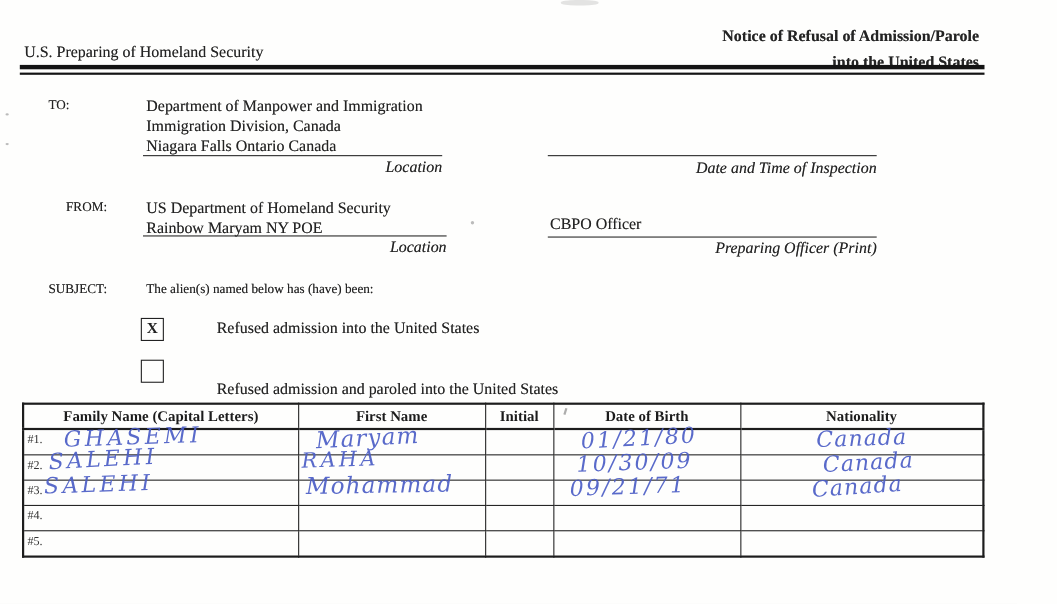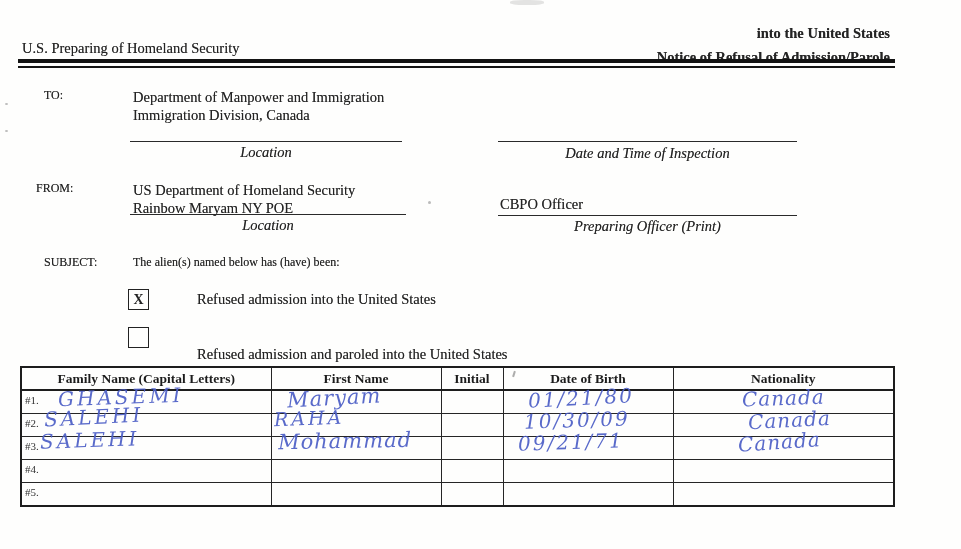--- a/index.html
+++ b/index.html
@@ -7,21 +7,21 @@
     position:relative;width:961px;height:549px;background:#fefefd;
     font-family:"Liberation Serif",serif;color:#242424;overflow:hidden;
   }
   .typed{text-shadow:0 0 .6px rgba(30,30,30,.55);}
   .agency{position:absolute;left:22px;top:40px;font-size:14.5px;}
   .doc-title{position:absolute;right:71px;top:21px;text-align:right;font-weight:bold;font-size:14.5px;line-height:24px;}
   .rule{position:absolute;left:18px;top:59px;width:877px;height:3px;border-top:4px solid #141414;border-bottom:2px solid #141414;}
   .lbl{position:absolute;font-size:12px;}
   .addr{position:absolute;font-size:14.5px;line-height:18px;white-space:nowrap;}
   .uline{position:absolute;border-top:1.6px solid #2a2a2a;}
-  .caption{position:absolute;font-style:italic;font-size:14.5px;text-align:center;}
+  .caption{position:absolute;font-style:italic;font-size:14.5px;text-align:right;}
   .field-value{position:absolute;font-size:14.5px;white-space:nowrap;}
   .cbx{position:absolute;width:19px;height:19px;border:1.7px solid #222;display:flex;align-items:center;justify-content:center;
        font-size:14px;font-weight:bold;color:#222;background:transparent;}
   .cbx-label{position:absolute;font-size:14.5px;white-space:nowrap;margin-left:44px;}
   table.roster{position:absolute;left:20px;top:366px;width:873px;border-collapse:collapse;table-layout:fixed;
        border:2.5px solid #1d1d1d;font-family:"Liberation Serif",serif;}
   table.roster th{border:1.4px solid #262626;border-bottom:2px solid #1d1d1d;font-size:13.5px;font-weight:bold;
        height:21px;padding:0;text-align:center;color:#1c1c1c;}
   table.roster td{border:1.4px solid #262626;height:22px;padding:0 0 0 3px;vertical-align:top;font-size:11px;color:#333;}
   .rownum{display:inline-block;padding-top:3px;}
@@ -32,38 +32,39 @@
   .ink.num{font-size:20px;letter-spacing:2px;}
   .speck{position:absolute;background:#6a6a6a;border-radius:50%;opacity:.45;}
 </style>
 </head>
 <body>
 
 <div class="page">
 
   <div class="agency typed">U.S. Preparing of Homeland Security</div>
   <div class="doc-title typed">
+    <div>Notice of Refusal of Admission/Parole</div>
     <div>into the United States</div>
-    <div>Notice of Refusal of Admission/Parole</div>
   </div>
   <div class="rule"></div>
 
   <div class="lbl typed" style="left:44px;top:88px;">TO:</div>
   <div class="addr typed" style="left:133px;top:88px;">
     <div>Department of Manpower and Immigration</div>
     <div>Immigration Division, Canada</div>
+    <div>Niagara Falls Ontario Canada</div>
   </div>
   <div class="uline" style="left:130px;top:141px;width:272px;"></div>
   <div class="caption typed" style="left:130px;top:144px;width:272px;">Location</div>
 
   <div class="field-value typed" style="left:500px;top:122px;"></div>
   <div class="uline" style="left:498px;top:141px;width:299px;"></div>
   <div class="caption typed" style="left:498px;top:145px;width:299px;">Date and Time of Inspection</div>
 
-  <div class="lbl typed" style="left:36px;top:181px;text-align:right;">FROM:</div>
+  <div class="lbl typed" style="left:60px;top:181px;text-align:right;">FROM:</div>
   <div class="addr typed" style="left:133px;top:181px;">
     <div>US Department of Homeland Security</div>
     <div>Rainbow Maryam NY POE</div>
   </div>
   <div class="uline" style="left:130px;top:214px;width:276px;"></div>
   <div class="caption typed" style="left:130px;top:217px;width:276px;">Location</div>
 
   <div class="field-value typed" style="left:500px;top:196px;">CBPO Officer</div>
   <div class="uline" style="left:498px;top:215px;width:299px;"></div>
   <div class="caption typed" style="left:498px;top:218px;width:299px;">Preparing Officer (Print)</div>

